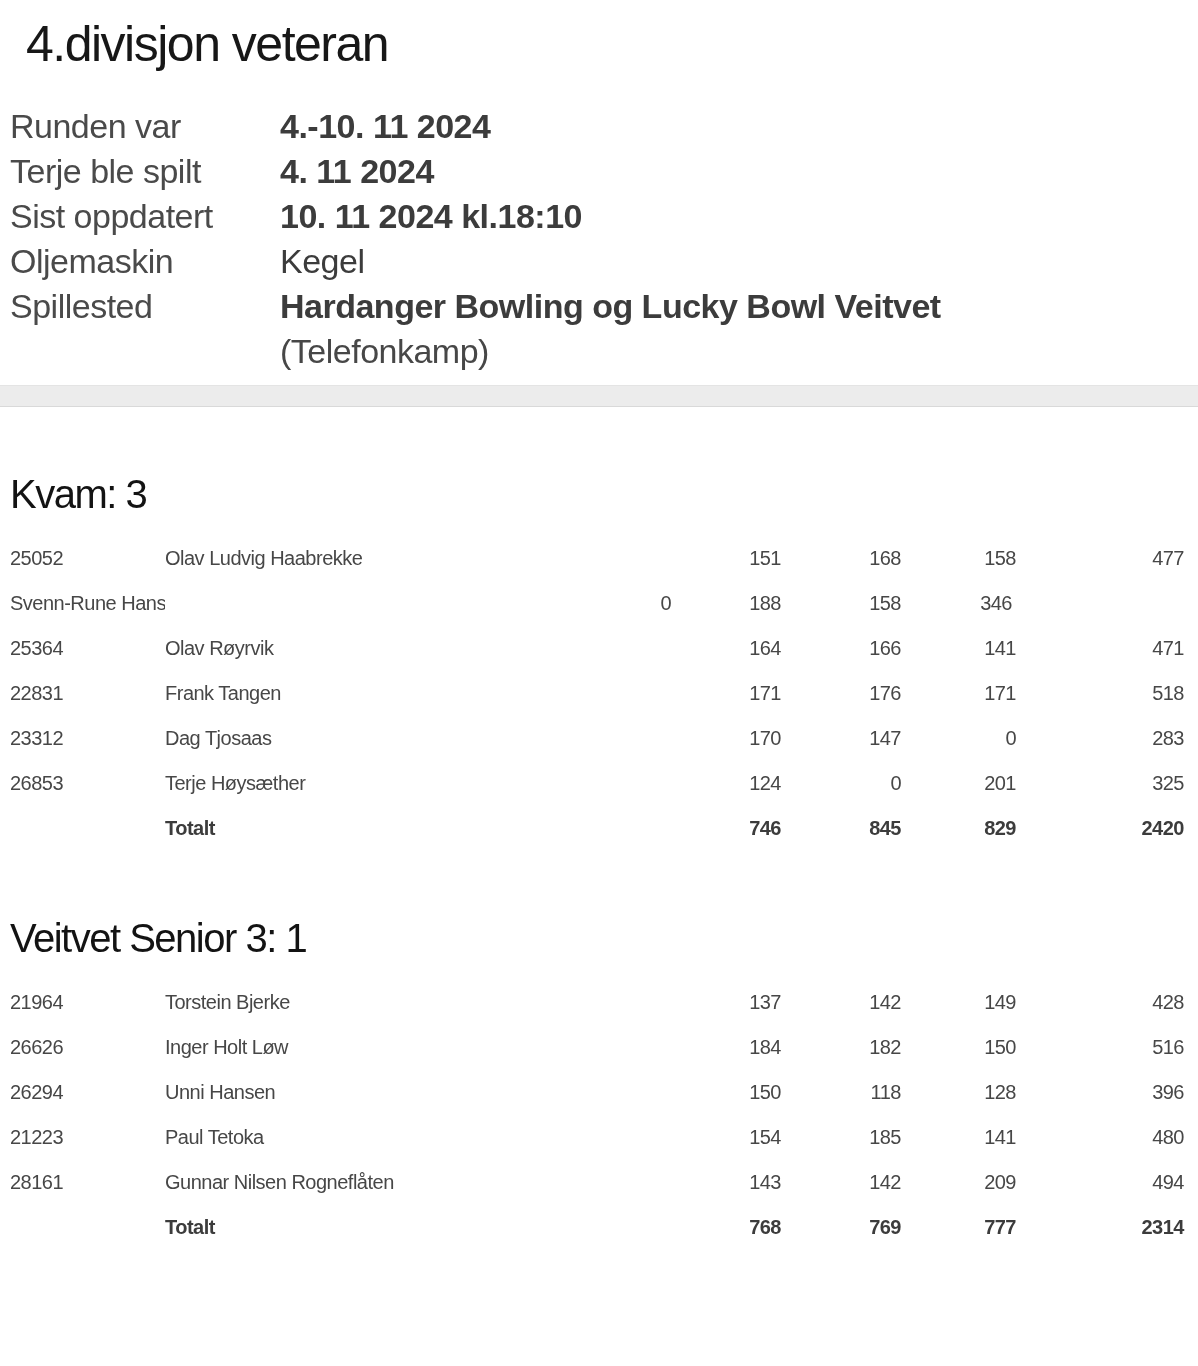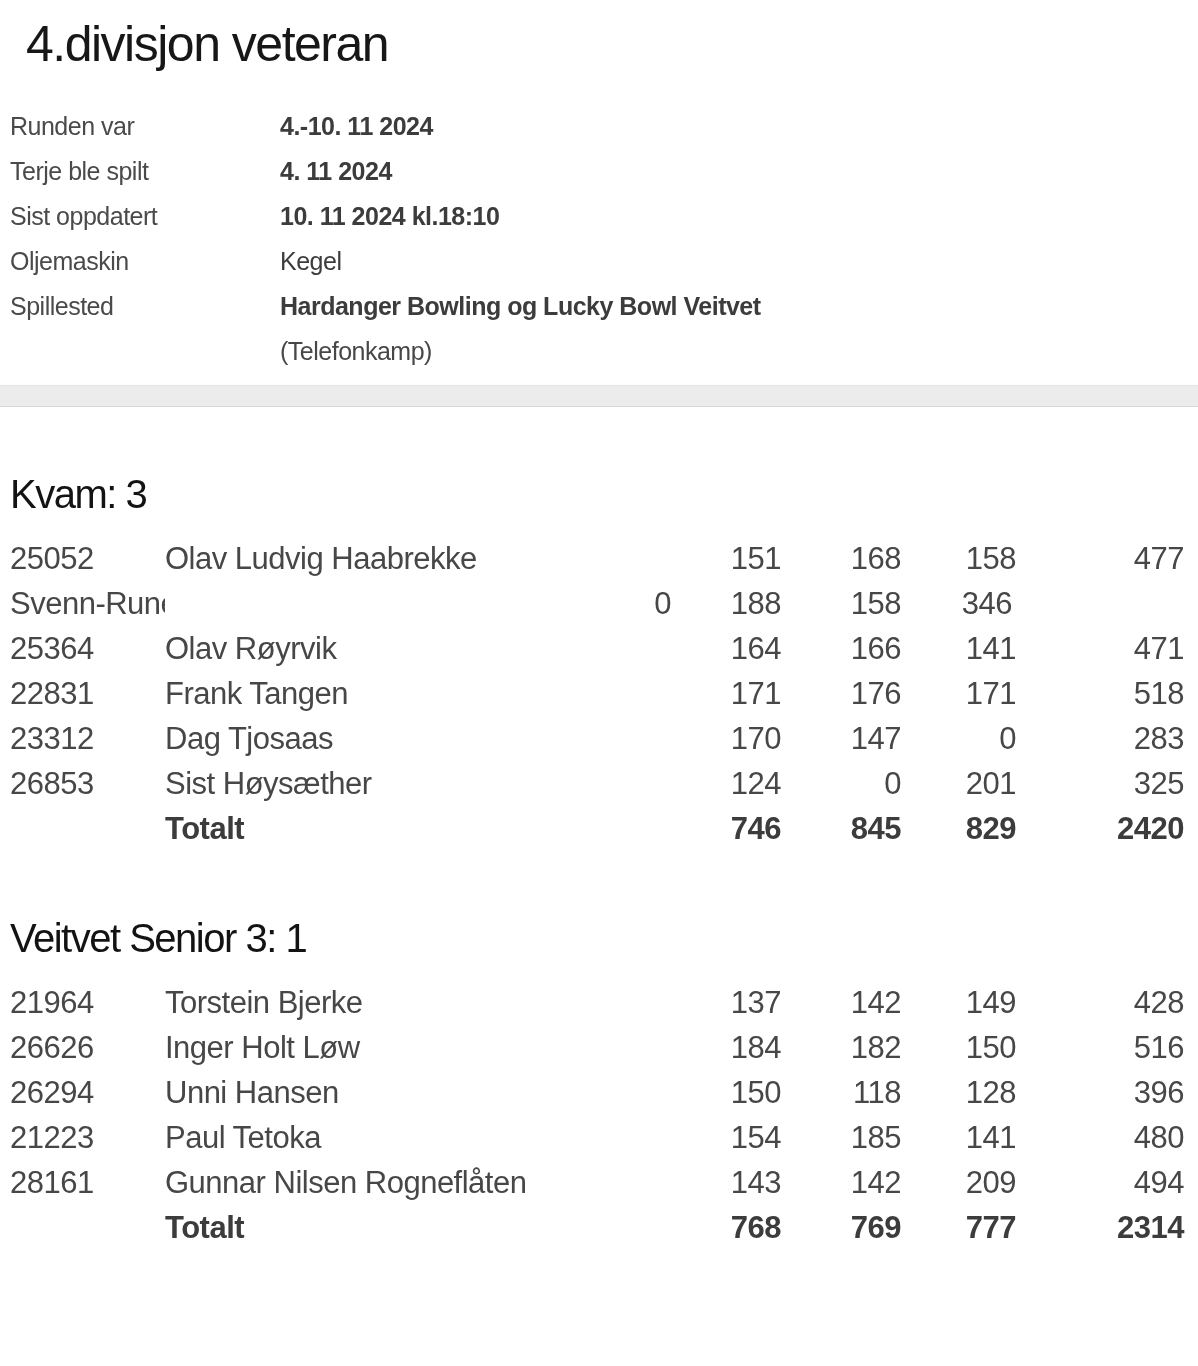--- a/index.html
+++ b/index.html
@@ -22,21 +22,21 @@
   .page-title {
     font-size: 50px;
     font-weight: 400;
     color: #171717;
     letter-spacing: -1.5px;
     line-height: 1.2;
     margin: 14px 0 30px 16px;
   }
   
   .meta-list {
-    font-size: 25px;
+    font-size: 34px;
     line-height: 45px;
   }
   .meta-row {
     display: grid;
     grid-template-columns: 205px 1fr;
     column-gap: 65px;
     align-items: start;
   }
   .meta-label {
     color: #4a4a4a;
@@ -64,21 +64,21 @@
   .team-heading {
     font-size: 40px;
     font-weight: 400;
     color: #131313;
     letter-spacing: -1.5px;
     line-height: 1.15;
     margin: 64px 0 0 0;
   }
   .score-table {
     margin-top: 19px;
-    font-size: 31px;
+    font-size: 20px;
     line-height: 45px;
   }
   .trow {
     display: grid;
     grid-template-columns: 155px 1fr 110px 120px 115px 172px;
   }
   .cell {
     white-space: nowrap;
     overflow: hidden;
   }
@@ -173,21 +173,21 @@
     <div class="cell id">23312</div>
     <div class="cell name">Dag Tjosaas</div>
     <div class="cell num">170</div>
     <div class="cell num">147</div>
     <div class="cell num">0</div>
     <div class="cell num series-total">283</div>
   </div>
 
   <div class="trow">
     <div class="cell id">26853</div>
-    <div class="cell name">Sist Høysæther</div>
+    <div class="cell name">Terje Høysæther</div>
     <div class="cell num">124</div>
     <div class="cell num">0</div>
     <div class="cell num">201</div>
     <div class="cell num series-total">325</div>
   </div>
 
   <div class="trow totals-row">
     <div class="cell id"></div>
     <div class="cell name">Totalt</div>
     <div class="cell num">746</div>

